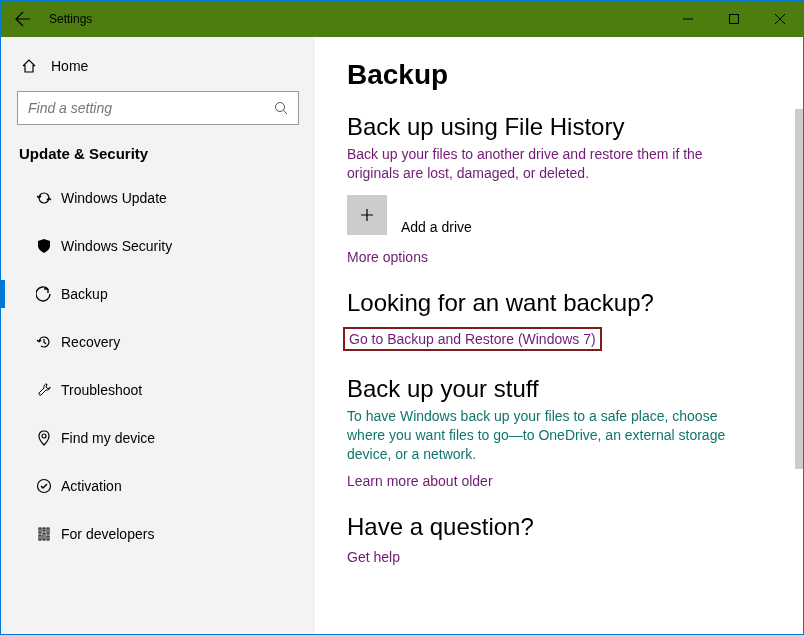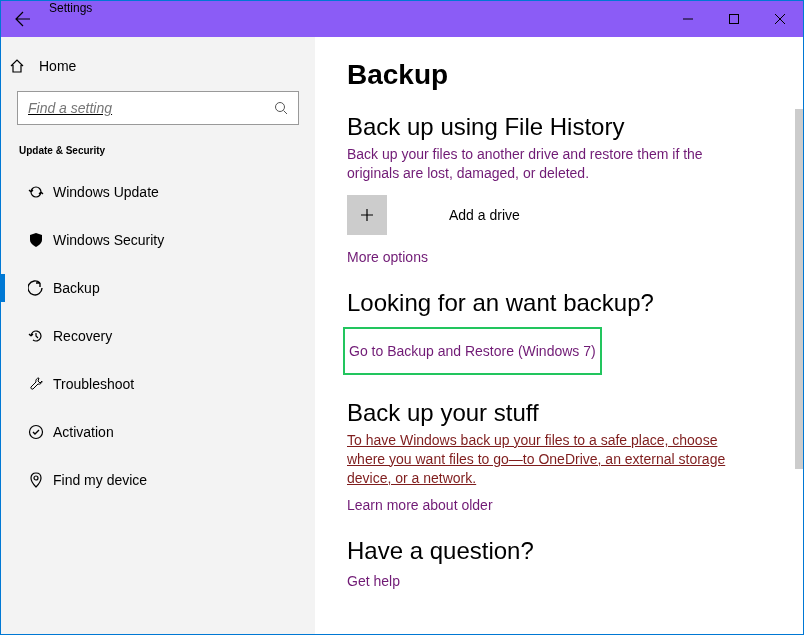--- a/index.html
+++ b/index.html
@@ -10,21 +10,22 @@
     background: #fff;
     width: 804px;
     height: 635px;
     overflow: hidden;
     border: 1px solid #0078d4;
     position: relative;
   }
   .titlebar {
     height: 36px;
     display: flex;
-    background: #8b5cf6;
+    align-items: center;
+    background: #4d7c0f;
   }
   .back-btn {
     width: 44px;
     height: 36px;
     display: flex;
     align-items: center;
     justify-content: center;
     cursor: pointer;
   }
   .app-title {
@@ -51,64 +52,63 @@
   .sidebar {
     width: 314px;
     background: #f3f3f3;
     padding: 8px 0 0 0;
     overflow: hidden;
   }
   .home-row {
     display: flex;
     align-items: center;
     height: 42px;
-    padding-left: 8px;
+    padding-left: 20px;
     margin-bottom: 4px;
     cursor: pointer;
   }
   .home-row .icon-slot { width: 30px; display:flex; align-items:center; }
   .home-label { font-size: 14px; }
   .search-wrap {
     margin: 4px 16px 14px 16px;
   }
   .search-box {
     width: 100%;
     height: 34px;
     border: 1px solid #999;
     background: #fff;
     display: flex;
     align-items: center;
-    text-decoration: underline;
   }
   .search-input {
     flex: 1;
     border: none;
     outline: none;
     font-size: 14px;
     font-style: italic;
     color: #666;
     padding: 0 10px;
     background: transparent;
   }
   .search-icon-slot {
     width: 34px;
     display: flex;
     align-items: center;
     justify-content: center;
   }
   .section-title {
     font-weight: 600;
-    font-size: 10px;
+    font-size: 15px;
     padding: 6px 0 12px 18px;
   }
   .nav-item {
     height: 48px;
     display: flex;
     align-items: center;
-    padding-left: 20px;
+    padding-left: 28px;
     cursor: pointer;
     position: relative;
   }
   .nav-item .icon-slot {
     width: 30px;
     display: flex;
     align-items: center;
     justify-content: center;
     margin-right: 2px;
   }
@@ -137,46 +137,45 @@
     font-weight: 400;
     margin-bottom: 4px;
   }
   .body-text {
     font-size: 14px;
     color: #701a75;
     line-height: 1.35;
     margin-bottom: 10px;
     max-width: 380px;
   }
-  .gray-text { color: #7f1d1d; text-decoration: underline; }
+  .gray-text { color: #0f766e; }
   .add-drive-row {
     display: flex;
-    align-items: center;
+    align-items: flex-end;
     margin: 12px 0 14px 0;
     cursor: pointer;
-    gap: 48px;
   }
   .square-btn {
     width: 40px;
     height: 40px;
     background: #ccc;
     display: flex;
     align-items: center;
     justify-content: center;
     margin-right: 14px;
   }
   .link {
     color: #701a75;
     font-size: 14px;
     cursor: pointer;
     display: inline-block;
   }
   .highlighted-link {
-    border: 2px solid #22c55e;
-    padding: 14px 4px;
+    border: 2px solid #7f1d1d;
+    padding: 2px 4px;
     margin: 6px 0 0 -4px;
   }
   .section-gap { margin-top: 24px; }
   .scrollbar {
     position: absolute;
     right: 0;
     top: 72px;
     width: 8px;
     height: 360px;
     background: #ccc;
@@ -279,36 +278,49 @@
         <svg width="16" height="16" viewBox="0 0 16 16">
             <path d="M11 2 A3 3 0 0 0 8 6 L3 11 A1.5 1.5 0 0 0 5 13 L10 8 A3 3 0 0 0 14 5 L12 7 L10 5 Z" stroke="#000" fill="none" stroke-width="1"></path>
           </svg>
       </span>
       <span>Troubleshoot</span>
     </div>
 
     <div class="nav-item">
       <span class="icon-slot">
         <svg width="16" height="16" viewBox="0 0 16 16">
+            <path d="M8 1 C11 1 13 3 13 6 C13 10 8 15 8 15 C8 15 3 10 3 6 C3 3 5 1 8 1 Z M8 4 A2 2 0 1 1 8 8 A2 2 0 1 1 8 4" stroke="#000" fill="none" stroke-width="1.2"></path>
+          </svg>
+      </span>
+      <span>Find my device</span>
+    </div>
+
+    <div class="nav-item">
+      <span class="icon-slot">
+        <svg width="16" height="16" viewBox="0 0 16 16">
             <circle cx="8" cy="8" r="6.5" stroke="#000" fill="none" stroke-width="1.2"></circle>
             <path d="M5 8 L7 10 L11 6" stroke="#000" fill="none" stroke-width="1.4"></path>
           </svg>
       </span>
       <span>Activation</span>
     </div>
 
     <div class="nav-item">
       <span class="icon-slot">
         <svg width="16" height="16" viewBox="0 0 16 16">
-            <path d="M8 1 C11 1 13 3 13 6 C13 10 8 15 8 15 C8 15 3 10 3 6 C3 3 5 1 8 1 Z M8 4 A2 2 0 1 1 8 8 A2 2 0 1 1 8 4" stroke="#000" fill="none" stroke-width="1.2"></path>
-          </svg>
-      </span>
-      <span>Find my device</span>
-    </div>
-
+            <rect x="3" y="2" width="2" height="5" stroke="#000" fill="none"></rect>
+            <rect x="3" y="9" width="2" height="5" stroke="#000" fill="none"></rect>
+            <rect x="7" y="2" width="2" height="3" stroke="#000" fill="none"></rect>
+            <rect x="7" y="7" width="2" height="7" stroke="#000" fill="none"></rect>
+            <rect x="11" y="2" width="2" height="6" stroke="#000" fill="none"></rect>
+            <rect x="11" y="10" width="2" height="4" stroke="#000" fill="none"></rect>
+          </svg>
+      </span>
+      <span>For developers</span>
+    </div>
 
   </div>
 
   <div class="content">
     <h1 class="page-heading">Backup</h1>
 
     <div class="sub-heading">Back up using File History</div>
     <div class="body-text">Back up your files to another drive and restore them if the originals are lost, damaged, or deleted.</div>
 
     <div class="add-drive-row">

